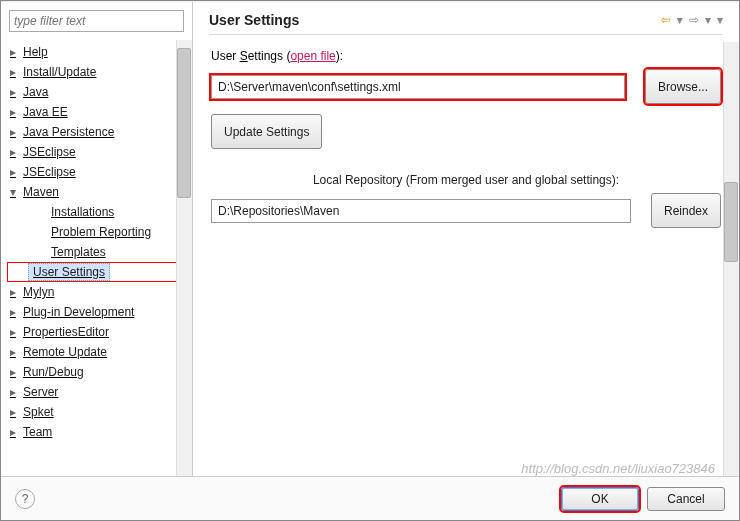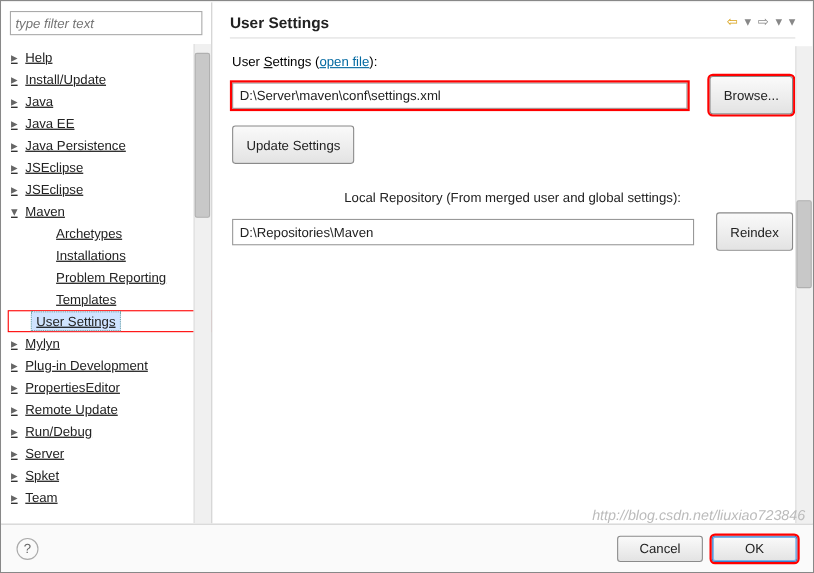--- a/index.html
+++ b/index.html
@@ -28,36 +28,36 @@
     .scroll-fake { position: absolute; right: 0; top: 0; bottom: 0; width: 16px; background: #f0f0f0; border-left: 1px solid #ddd; }
     .scroll-thumb { position: absolute; right: 1px; width: 14px; height: 150px; top: 8px; background: #c8c8c8; border: 1px solid #b0b0b0; border-radius: 2px; }
 
     .right { flex: 1; display: flex; flex-direction: column; padding: 0; position: relative; overflow:hidden;}
     .right-header { display: flex; justify-content: space-between; align-items: center; padding: 10px 16px 6px 16px; }
     .right-header h2 { font-size: 14px; font-weight: 600; color: #222; }
     .nav-arrows { display: flex; align-items: center; gap: 6px; }
     .nav-arrows span { color: #888; }
     .divider { height: 1px; background: #ddd; margin: 0 16px; }
     .form { padding: 14px 18px; position: relative; }
-    .openfile { color: #0369a1; text-decoration: underline; text-align: right; }
+    .openfile { color: #be185d; text-decoration: underline; text-align: right; }
     .row { display: flex; gap: 20px; align-items: center; margin-bottom: 10px; }
     .textfield { flex: 1; height: 24px; border: 1px solid #999; padding: 2px 6px; background: #fff; color: #222;}
     .textfield.highlight { outline: 2px solid red; outline-offset: 0;}
     .btn { height: 35px; padding: 2px 12px; background: linear-gradient(to bottom,#fafafa,#e3e3e3); border: 1px solid #8a8a8a; border-radius: 3px; cursor: default; color: #222;}
     .btn.hl { outline: 2px solid red; outline-offset: 0; }
     .section-gap { height: 24px; }
     .local-label { color: #222; margin-bottom: 6px; display: block; text-align: center; }
     .right-scroll-fake { position: absolute; right: 0; top: 40px; bottom: 0; width: 16px; background: #f0f0f0; border-left: 1px solid #ddd; }
     .right-scroll-thumb { position: absolute; right: 1px; width: 14px; height: 80px; top: 140px; background: #c8c8c8; border: 1px solid #b0b0b0; border-radius: 2px; }
     .footer { height: 44px; border-top: 1px solid #ccc; display: flex; align-items: center; justify-content: space-between; padding: 0 14px; background: #fafafa; position: relative; }
     .help-icon { width: 20px; height: 20px; border: 1px solid #aaa; border-radius: 50%; display: flex; align-items: center; justify-content: center; color: #666; }
     .footer-btns { display:flex; gap: 8px; }
     .footer-btns .btn { width: 78px; height: 24px; text-align: center; }
     .footer-btns .btn.ok { outline: 2px solid red; border-color:#3b7ec9; box-shadow: 0 0 0 1px #7ab3ea inset; }
-    .watermark { position: absolute; right: 7px; bottom: 44px; color: #bbb; font-style: italic; font-size: 13px; pointer-events: none; }
+    .watermark { position: absolute; right: 24px; bottom: 44px; color: #bbb; font-style: italic; font-size: 13px; pointer-events: none; }
   </style>
 </head>
 <body>
 
 <div class="window">
 
   <div class="content">
     <div class="left">
       <div class="filterwrap">
         <input class="filterinput" placeholder="type filter text" style="">
@@ -88,24 +88,20 @@
               <span class="twisty">▸</span>
               <span class="label">JSEclipse</span>
             </div>
             <div class="tree-item">
               <span class="twisty">▸</span>
               <span class="label">JSEclipse</span>
             </div>
             <div class="tree-item">
               <span class="twisty">▾</span>
               <span class="label">Maven</span>
-            </div>
-            <div class="tree-item child">
-              <span class="twisty hidden">▸</span>
-              <span class="label">Archetypes</span>
             </div>
             <div class="tree-item child">
               <span class="twisty hidden">▸</span>
               <span class="label">Installations</span>
             </div>
             <div class="tree-item child">
               <span class="twisty hidden">▸</span>
               <span class="label">Problem Reporting</span>
             </div>
             <div class="tree-item child">
@@ -191,17 +187,17 @@
         <div class="right-scroll-thumb"></div>
       </div>
     </div>
   </div>
 
   <div class="watermark">http://blog.csdn.net/liuxiao723846</div>
 
   <div class="footer">
     <div class="help-icon">?</div>
     <div class="footer-btns">
+      <button class="btn ok">OK</button>
       <button class="btn">Cancel</button>
-      <button class="btn ok">OK</button>
     </div>
   </div>
 </div>
 
 </body></html>

